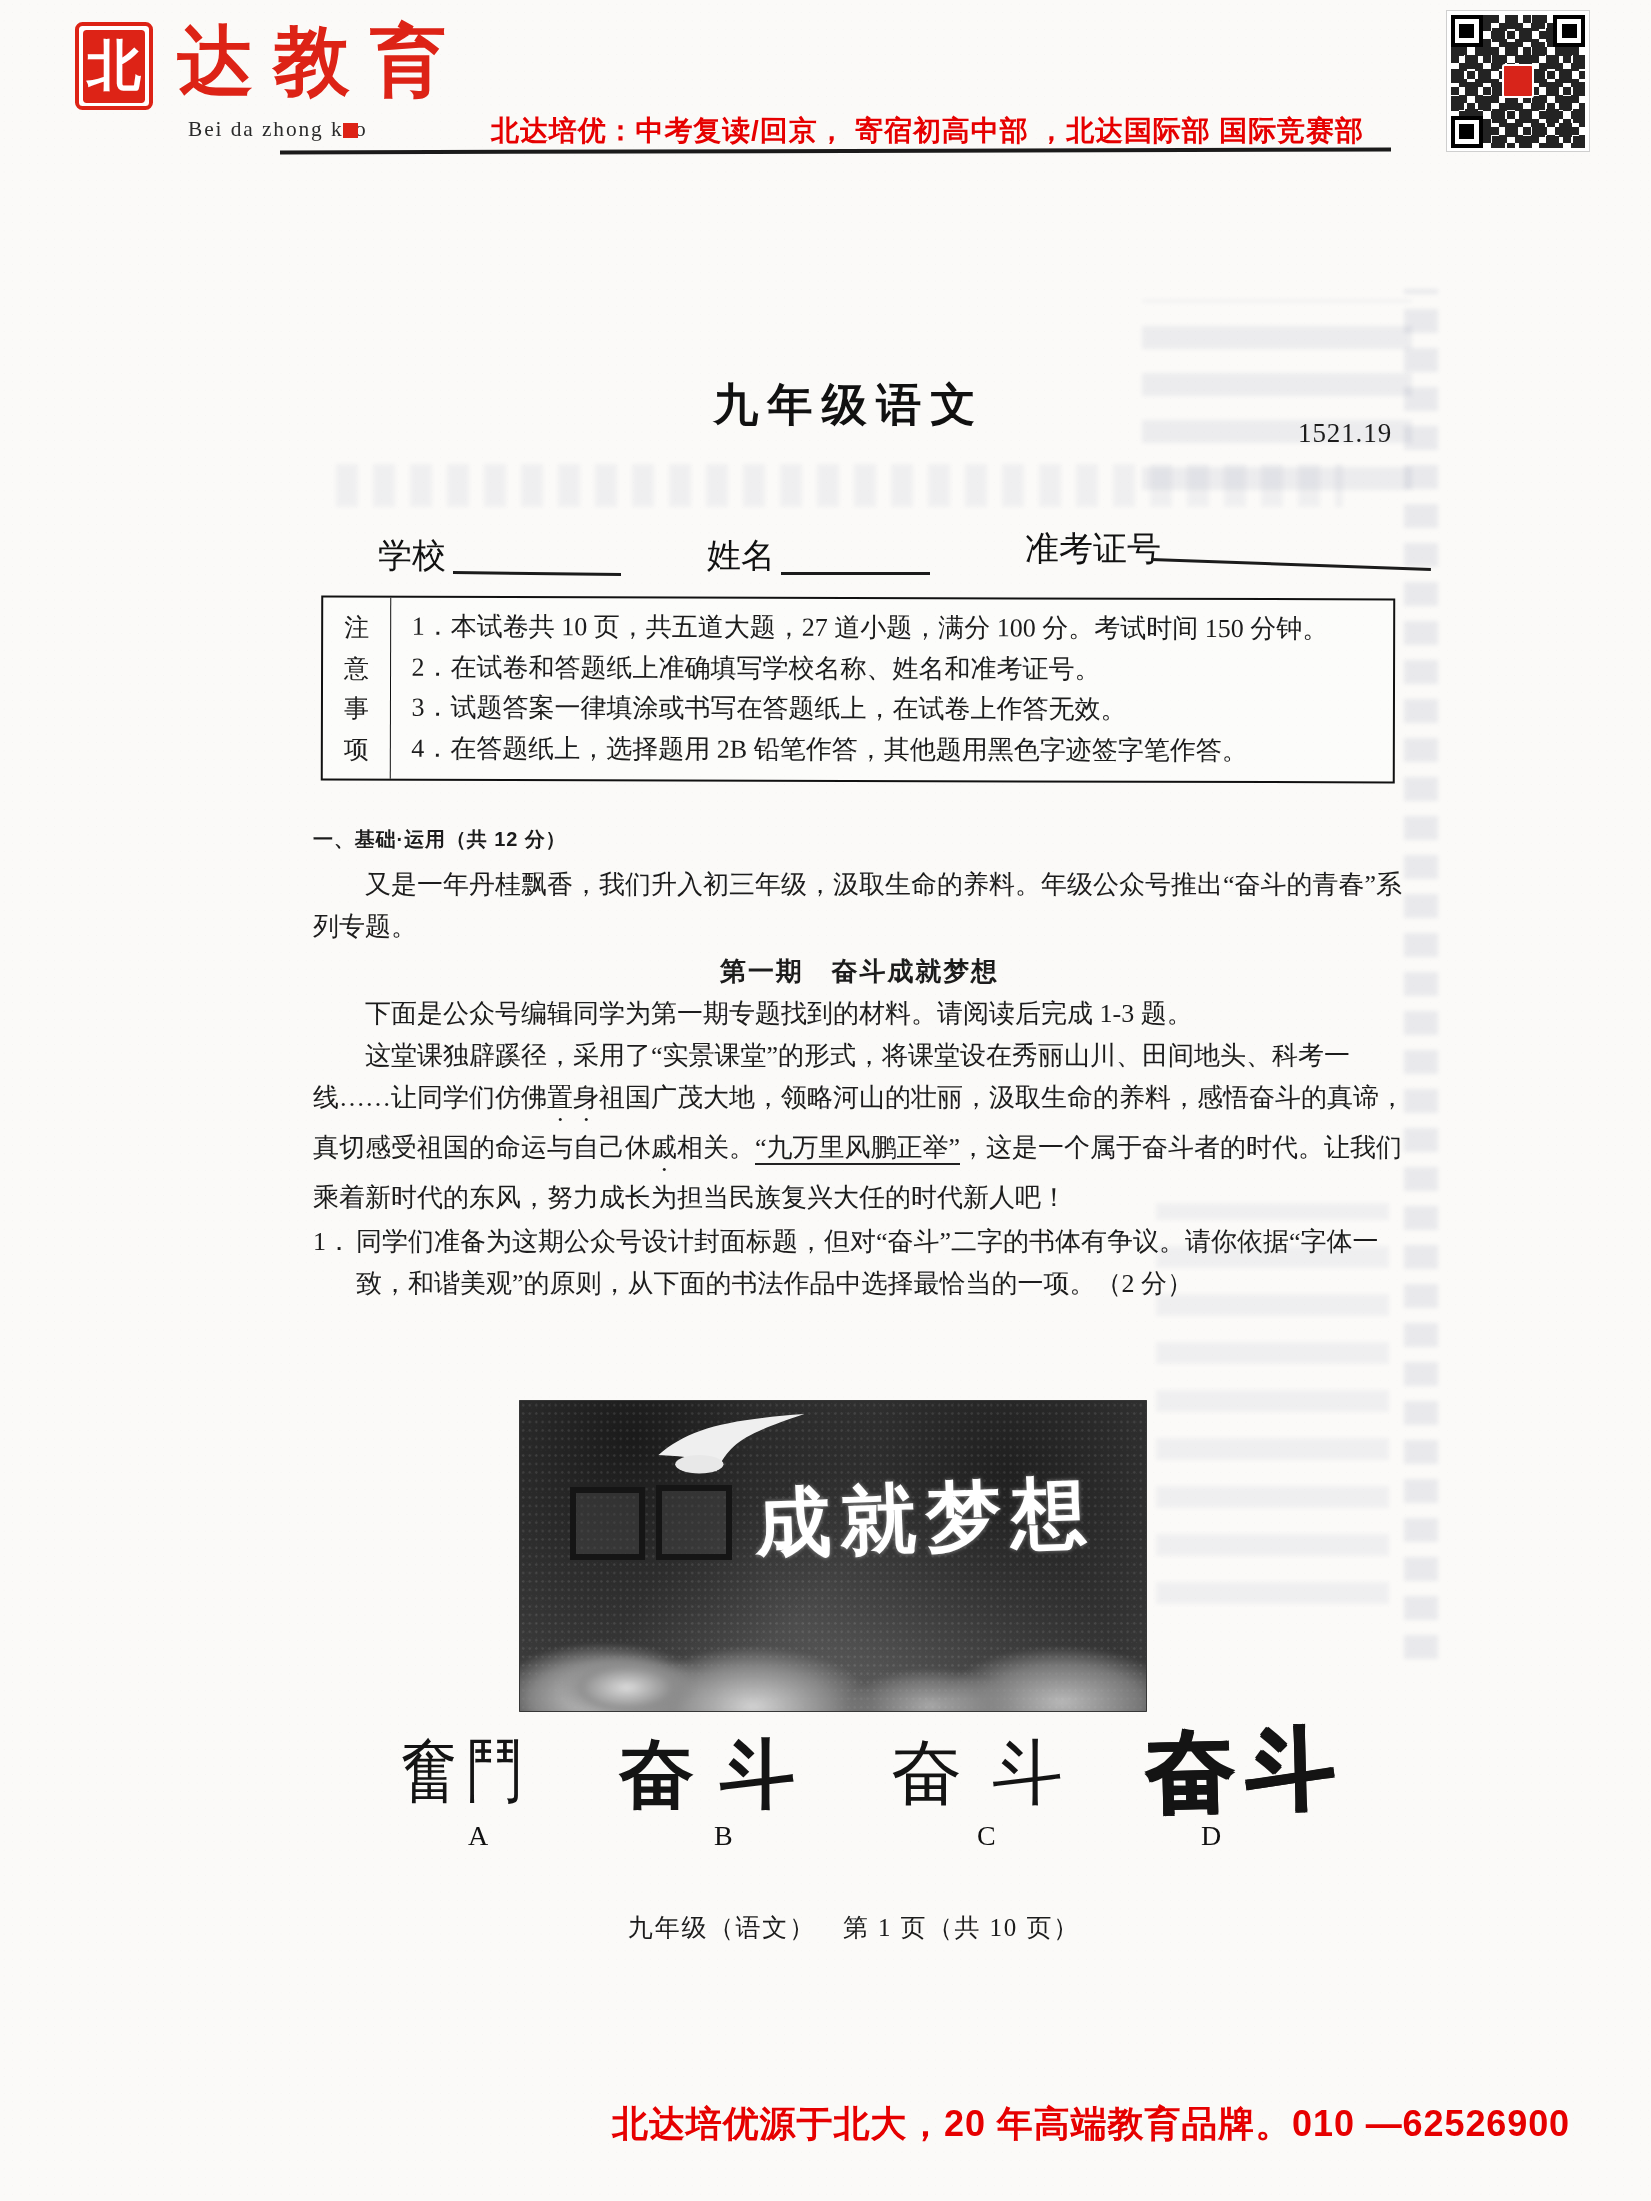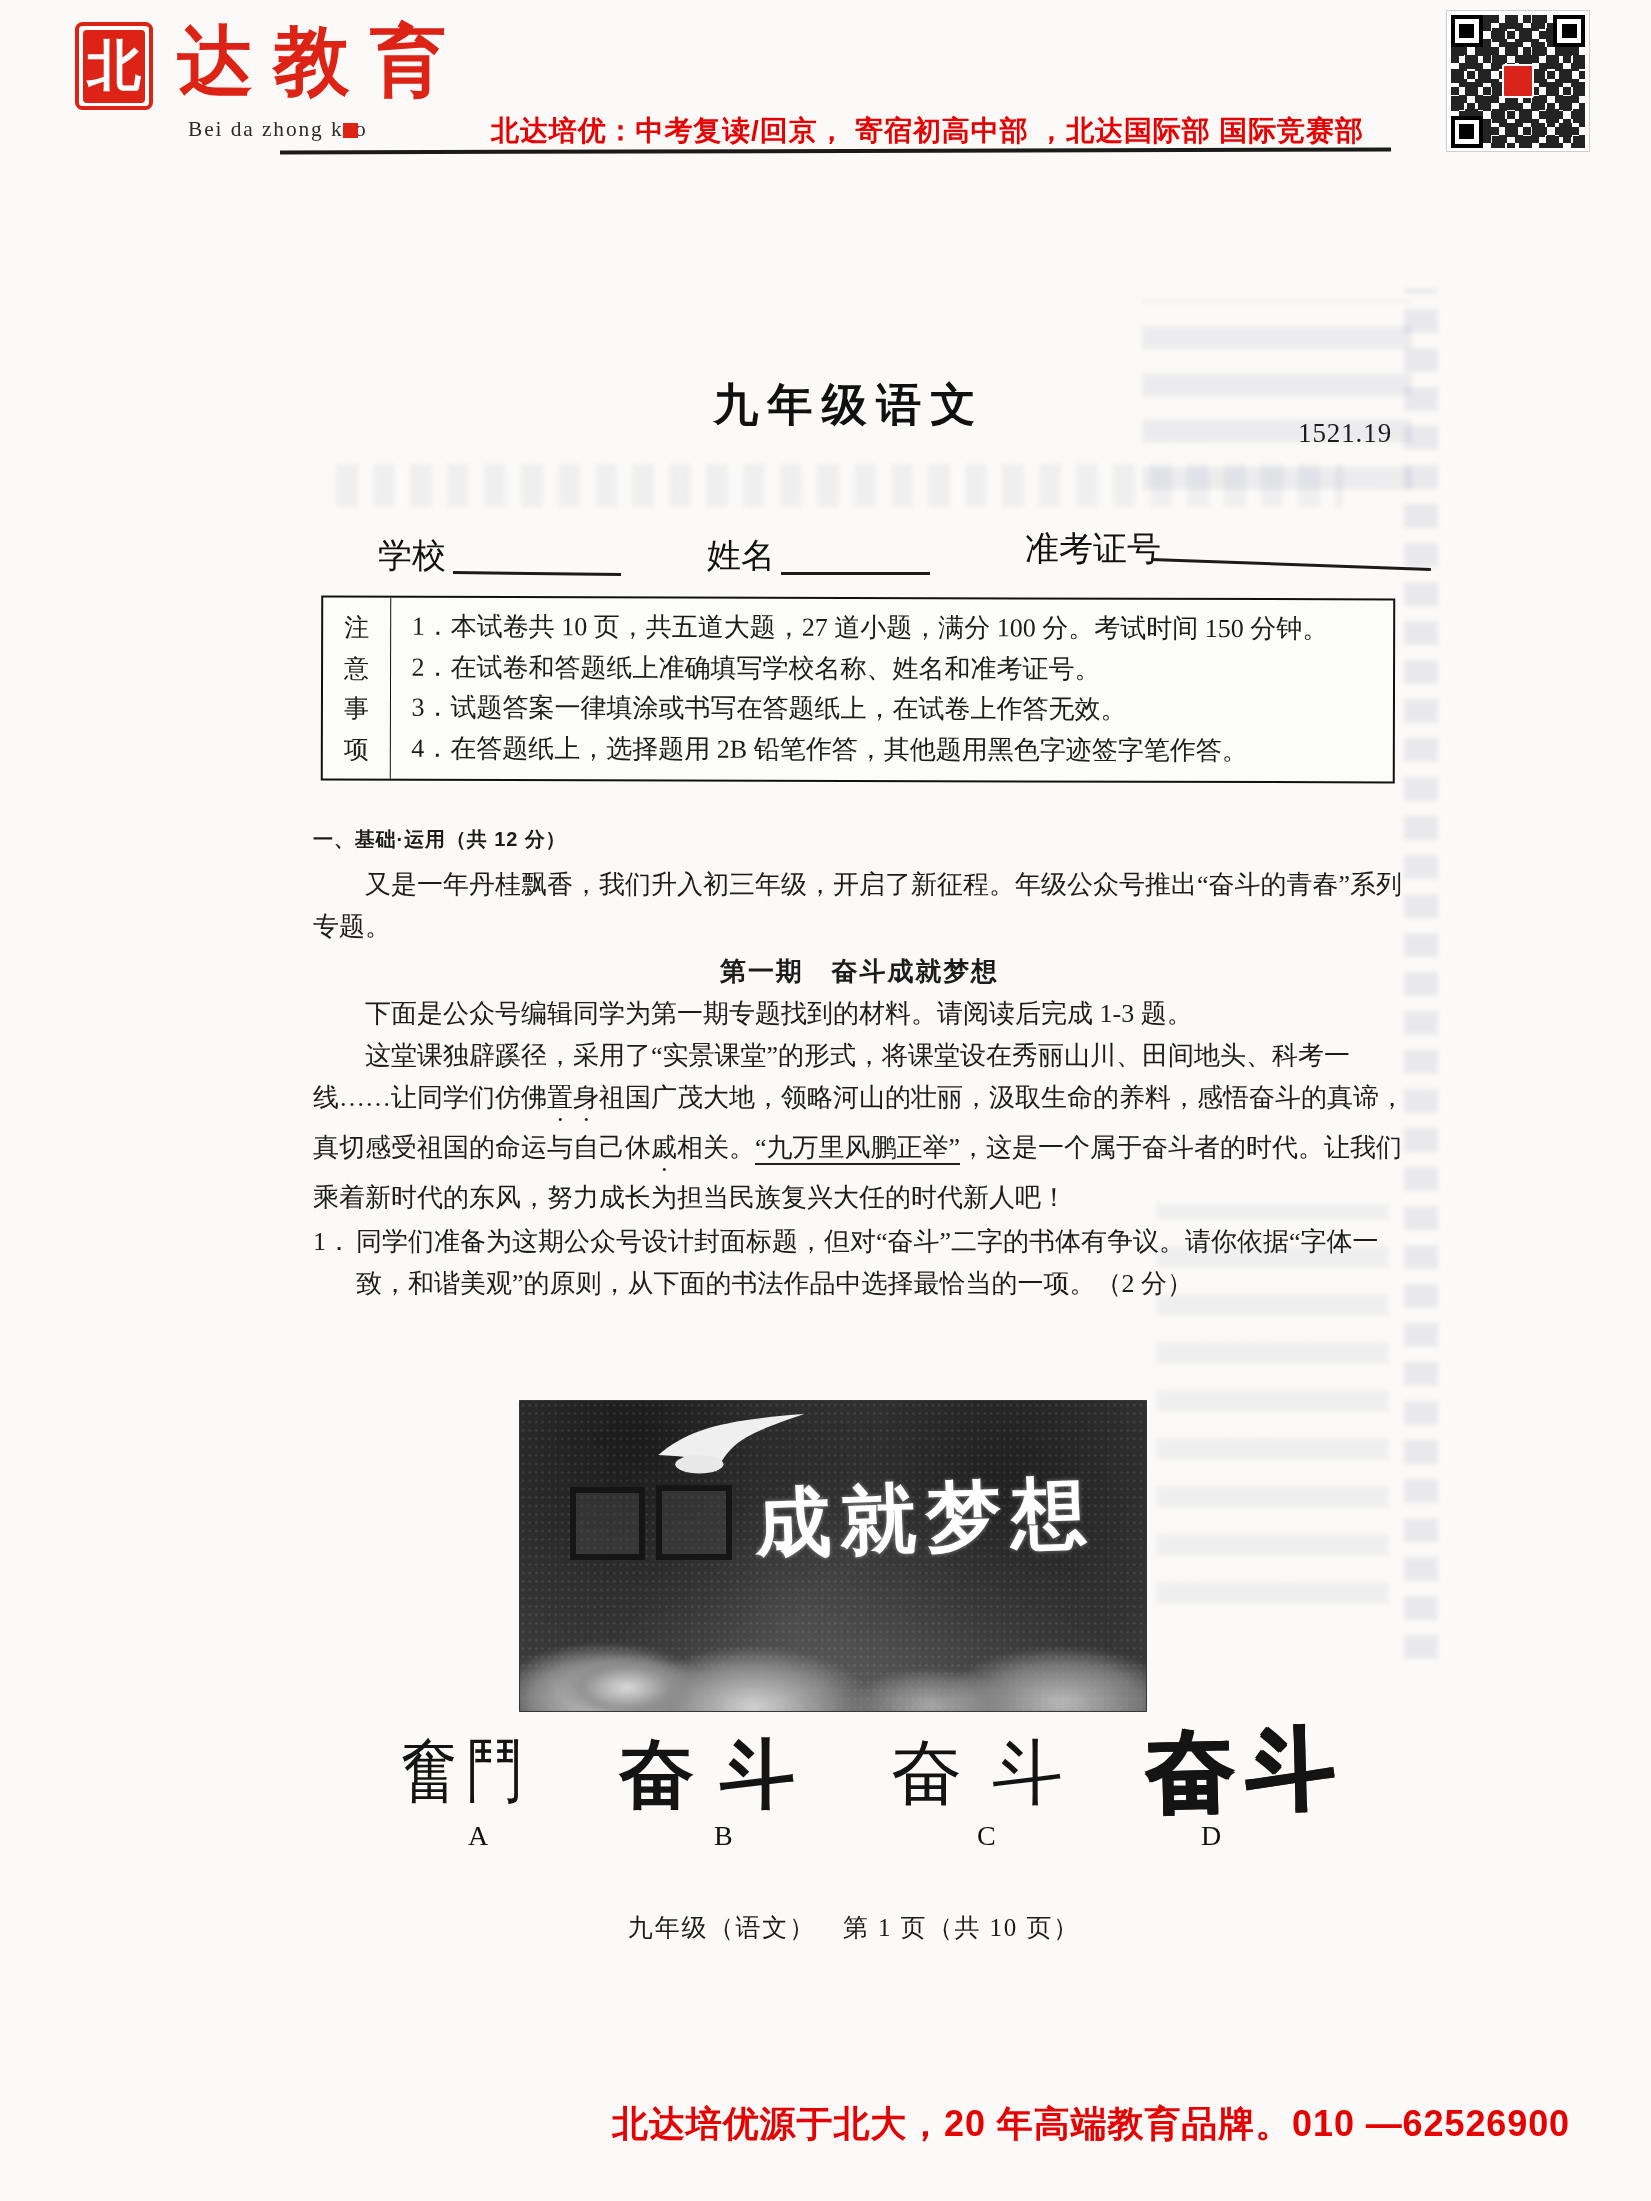--- a/index.html
+++ b/index.html
@@ -162,21 +162,21 @@
     <div class="notice-items">
       <div>1．本试卷共 10 页，共五道大题，27 道小题，满分 100 分。考试时间 150 分钟。</div>
       <div>2．在试卷和答题纸上准确填写学校名称、姓名和准考证号。</div>
       <div>3．试题答案一律填涂或书写在答题纸上，在试卷上作答无效。</div>
       <div>4．在答题纸上，选择题用 2B 铅笔作答，其他题用黑色字迹签字笔作答。</div>
     </div>
   </div>
 
   <div class="content">
     <h2>一、基础·运用（共 12 分）</h2>
-    <p class="indent">又是一年丹桂飘香，我们升入初三年级，开启了新征程。年级公众号推出“奋斗的青春”系列专题。</p>
+    <p class="indent">又是一年丹桂飘香，我们升入初三年级，汲取生命的养料。年级公众号推出“奋斗的青春”系列专题。</p>
     <p class="center-bold">第一期　奋斗成就梦想</p>
     <p class="indent">下面是公众号编辑同学为第一期专题找到的材料。请阅读后完成 1-3 题。</p>
     <p class="indent"><span>这堂课独辟蹊径，采用了“实景课堂”的形式，将课堂设在秀丽山川、田间地头、科考一线……让同学们仿佛</span><span class="emdot">置身</span><span>祖国广茂大地，领略河山的壮丽，汲取生命的养料，感悟奋斗的真谛，真切感受祖国的命运与自己休</span><span class="emdot">戚</span><span>相关。</span><span class="uline">“九万里风鹏正举”</span><span>，这是一个属于奋斗者的时代。让我们乘着新时代的东风，努力成长为担当民族复兴大任的时代新人吧！</span></p>
     <p class="q"><span class="qnum">1．</span><span>同学们准备为这期公众号设计封面标题，但对“奋斗”二字的书体有争议。请你依据“字体一致，和谐美观”的原则，从下面的书法作品中选择最恰当的一项。（2 分）</span></p>
   </div>
 
   <div class="artwork">
     <div class="grain"></div>
     <svg class="bird" width="158" height="75" viewBox="0 0 170 80">
       <path d="M8 48 C40 20 80 10 165 4 C100 26 86 34 70 66 C58 48 30 50 8 48 Z" fill="#efefef"></path>

